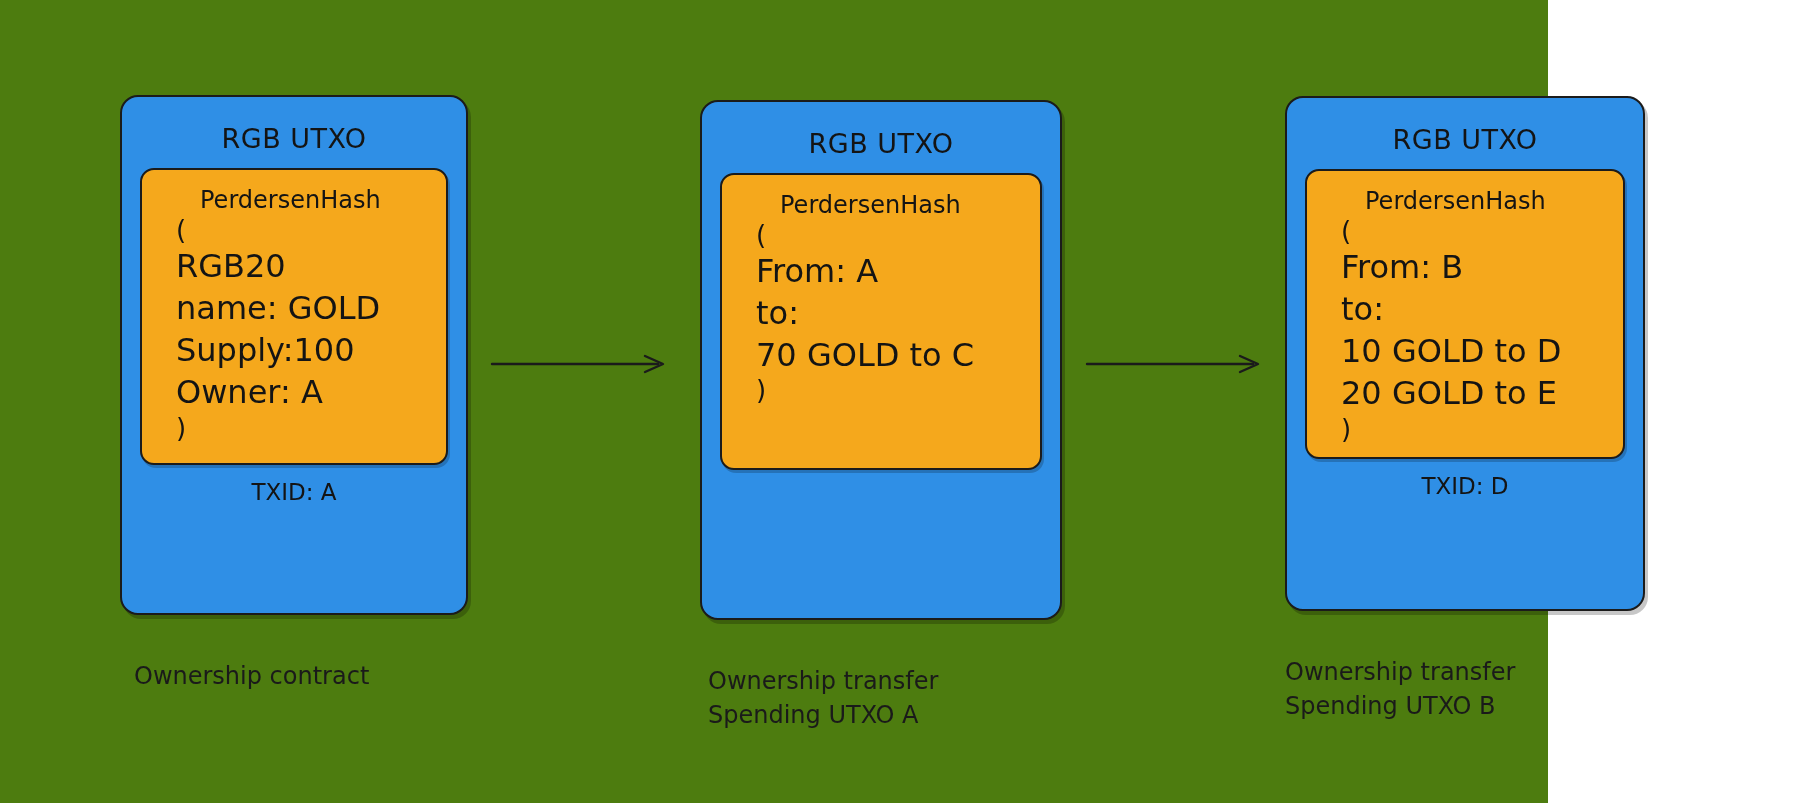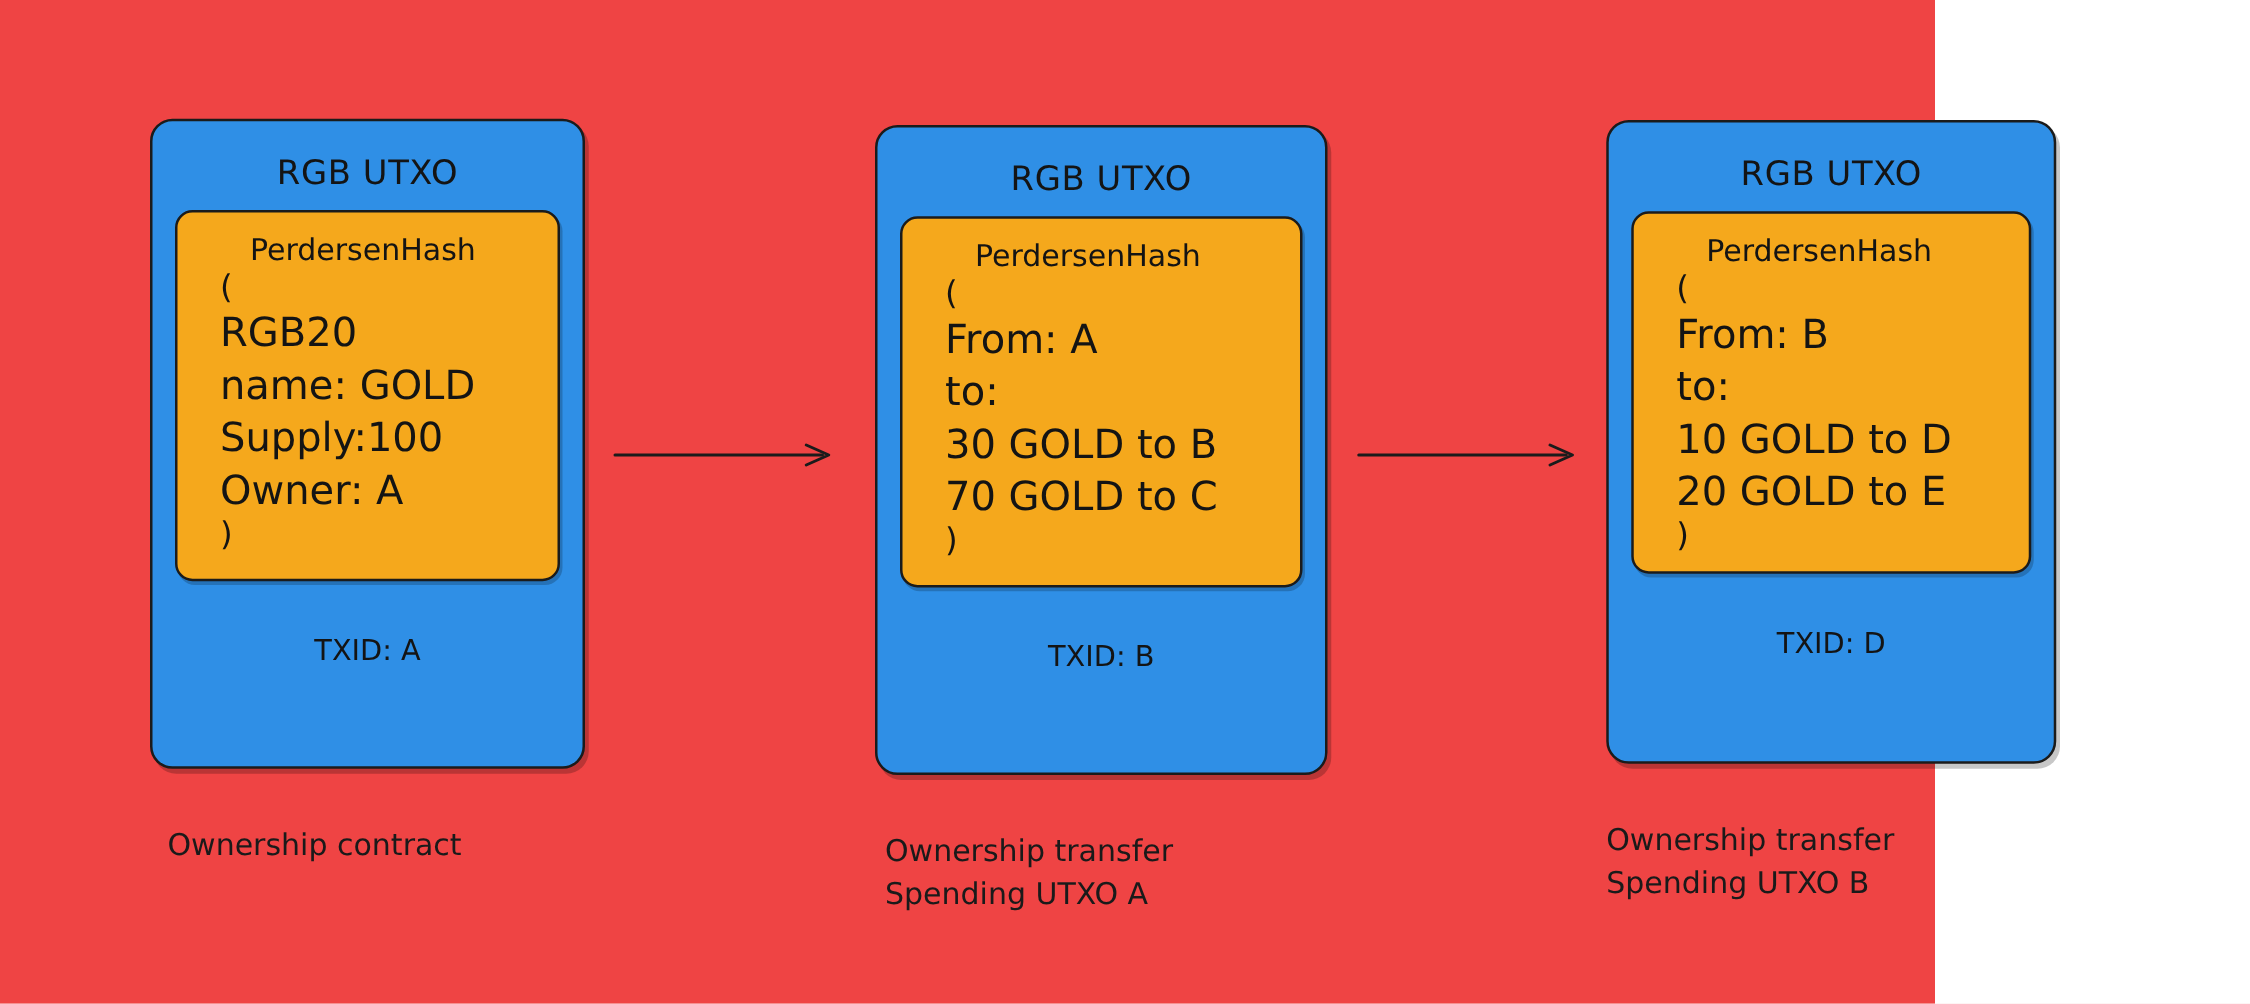--- a/index.html
+++ b/index.html
@@ -13,21 +13,21 @@
     overflow: hidden;
     font-family: "DejaVu Sans", sans-serif;
     position: relative;
   }
 
   
   #diagram {
     position: relative;
     width: 1548px;
     height: 803px;
-    background: #ef4444;
+    background: #4d7c0f;
   }
 
   
   .card-group {
     position: absolute;
     top: 0;
     width: 360px;
   }
   .card-group.g0 { left: 120px; }
   .card-group.g1 { left: 700px; }
@@ -83,21 +83,21 @@
     color: #141414;
     line-height: 1.32;
     white-space: nowrap;
   }
   .hash-line.paren { font-size: 26px; line-height: 1.1; }
 
   .txid {
     text-align: center;
     color: #141414;
     font-size: 23px;
-    margin-top: 43px;
+    margin-top: 14px;
     white-space: nowrap;
   }
 
   .caption {
     margin-top: 44px;
     color: #1a1a1a;
     font-size: 24px;
     line-height: 1.42;
     white-space: pre-line;
   }
@@ -146,25 +146,23 @@
   </div>
 
   <div class="card-group g1">
     <div class="utxo-card c1">
       <div class="card-title">RGB UTXO</div>
       <div class="hash-box">
         <div class="hash-fn">PerdersenHash</div>
         <div class="hash-line paren">(</div>
         <div class="hash-line">From: A</div>
         <div class="hash-line">to:</div>
-        <div class="hash-line">30 GOLD to B</div>
         <div class="hash-line">70 GOLD to C</div>
         <div class="hash-line paren">)</div>
       </div>
-      <div class="txid">TXID: B</div>
     </div>
     <div class="caption">Ownership transfer
 Spending UTXO A</div>
   </div>
 
   <div class="arrow a1">
     <svg width="180" height="24" viewBox="0 0 180 24">
       <line x1="2" y1="12" x2="168" y2="12" stroke="#1b1b1b" stroke-width="2.4" stroke-linecap="round"></line>
       <path d="M155 4 L173 12 L155 20" fill="none" stroke="#1b1b1b" stroke-width="2.4" stroke-linecap="round" stroke-linejoin="round"></path>
     </svg>

